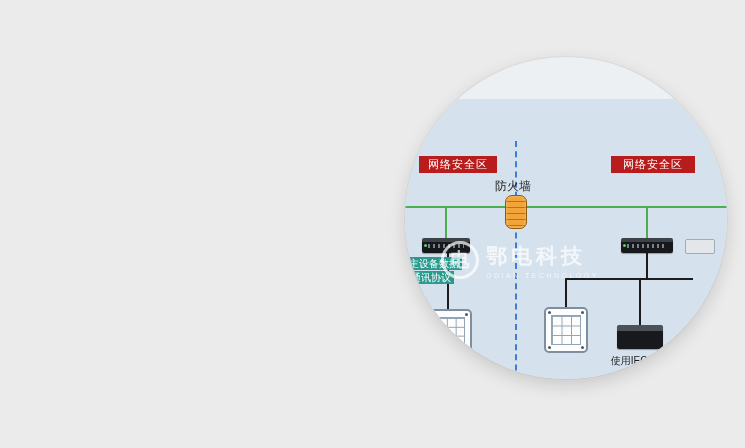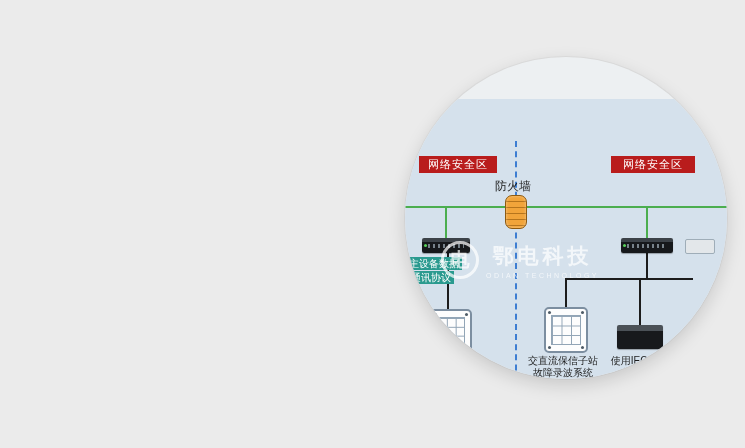--- a/index.html
+++ b/index.html
@@ -136,21 +136,21 @@
   .watermark {
     position:absolute; left:36px; top:142px;
     display:flex; align-items:center; gap:7px;
     color:#ffffff; opacity:.72; z-index:6; pointer-events:none;
   }
   .wm-logo {
     width:38px; height:38px; border:3px solid currentColor; border-radius:50%;
     display:flex; align-items:center; justify-content:center;
     font-size:19px; font-weight:bold; flex:none;
   }
-  .wm-text { display:flex; flex-direction:column;align-items:center; }
+  .wm-text { display:flex; flex-direction:column; }
   .wm-title { font-size:21px; font-weight:bold; letter-spacing:4px; white-space:nowrap; }
   .wm-sub   { font-size:7px; letter-spacing:2.5px; margin-top:2px; white-space:nowrap; }
 </style>
 </head>
 <body>
 
 <div class="circle">
 
 
   <div class="content">
@@ -197,24 +197,20 @@
       <div class="dot tr"></div>
       <div class="dot bl"></div>
       <div class="dot br"></div>
     </div>
 
     <div class="proto"></div>
 
     <div class="caption cl">
       <div>继电保护系统</div>
     </div>
-    <div class="caption cm">
-      <div>交直流保信子站</div>
-      <div>故障录波系统</div>
-    </div>
     <div class="caption cr">
       <div>使用IEC61850</div>
       <div>通讯协议</div>
     </div>
 
     <div class="watermark">
       <div class="wm-logo">电</div>
       <div class="wm-text">
         <div class="wm-title">鄂电科技</div>
         <div class="wm-sub">ODIAN TECHNOLOGY</div>

